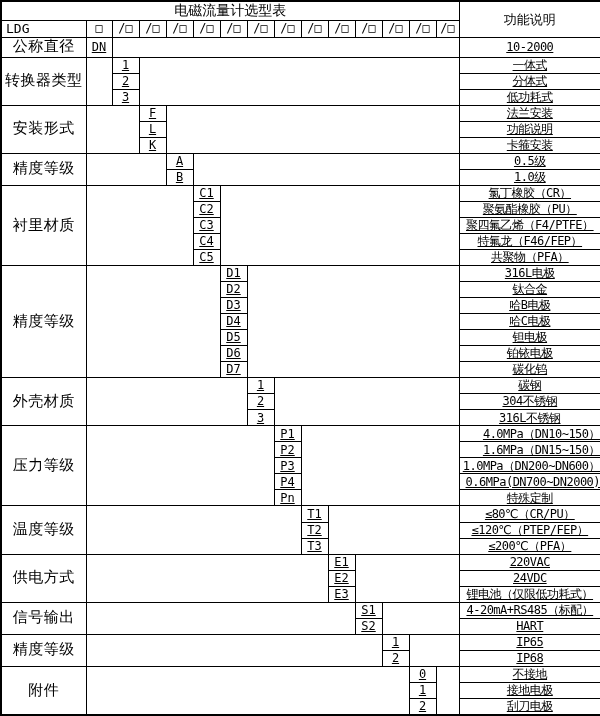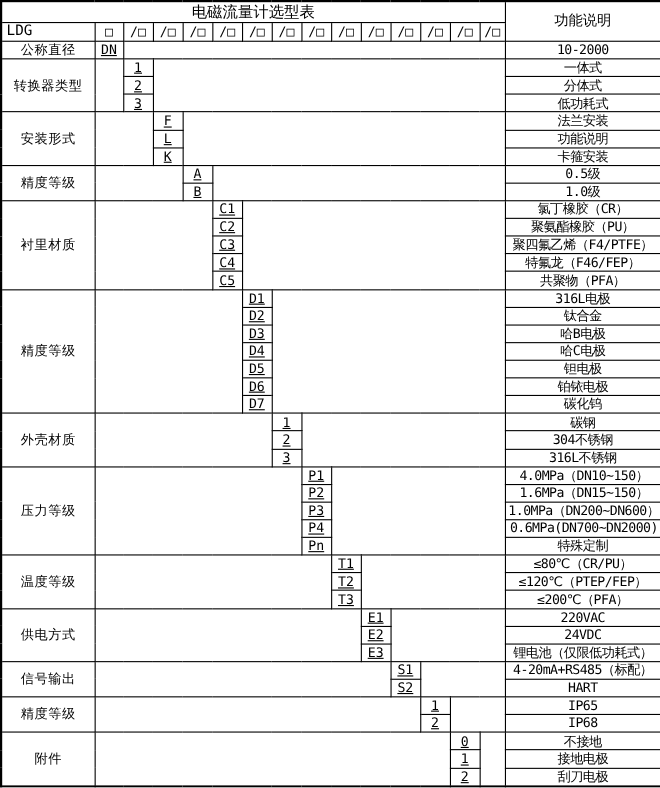--- a/index.html
+++ b/index.html
@@ -16,24 +16,24 @@
     padding:0;
     text-align:center; vertical-align:middle;
     font-size:12px; line-height:1.05;
     white-space:nowrap; overflow:hidden;
   }
   td.title-cell { font-size:14px;text-align:center; }
   td.fn-head   { font-size:13px; }
   td.ldg-cell  { text-align:left; padding-left:4px; font-size:13px;margin-left:23px; }
   td.base-slot { font-size:12px; }
   td.slot-cell { font-size:12px; }
-  td.cat       { font-size:12px; letter-spacing:0.5px; }
+  td.cat       { font-size:15px; letter-spacing:0.5px; }
   td.code      { font-size:12px;text-decoration:underline; }
-  td.desc      { letter-spacing:-0.5px; }
-  td.desc.left { text-align:center; padding-left:2px; }
+  td.desc      { letter-spacing:-0.5px;text-decoration:underline; }
+  td.desc.left { text-align:right; padding-left:2px; }
   td.filler    { background:#ffffff; }
 </style>
 </head>
 <body>
 
 <table id="sel-table">
   <colgroup>
     <col style="width:85px">
       <col style="width:26px">
     <col style="width:27px">

